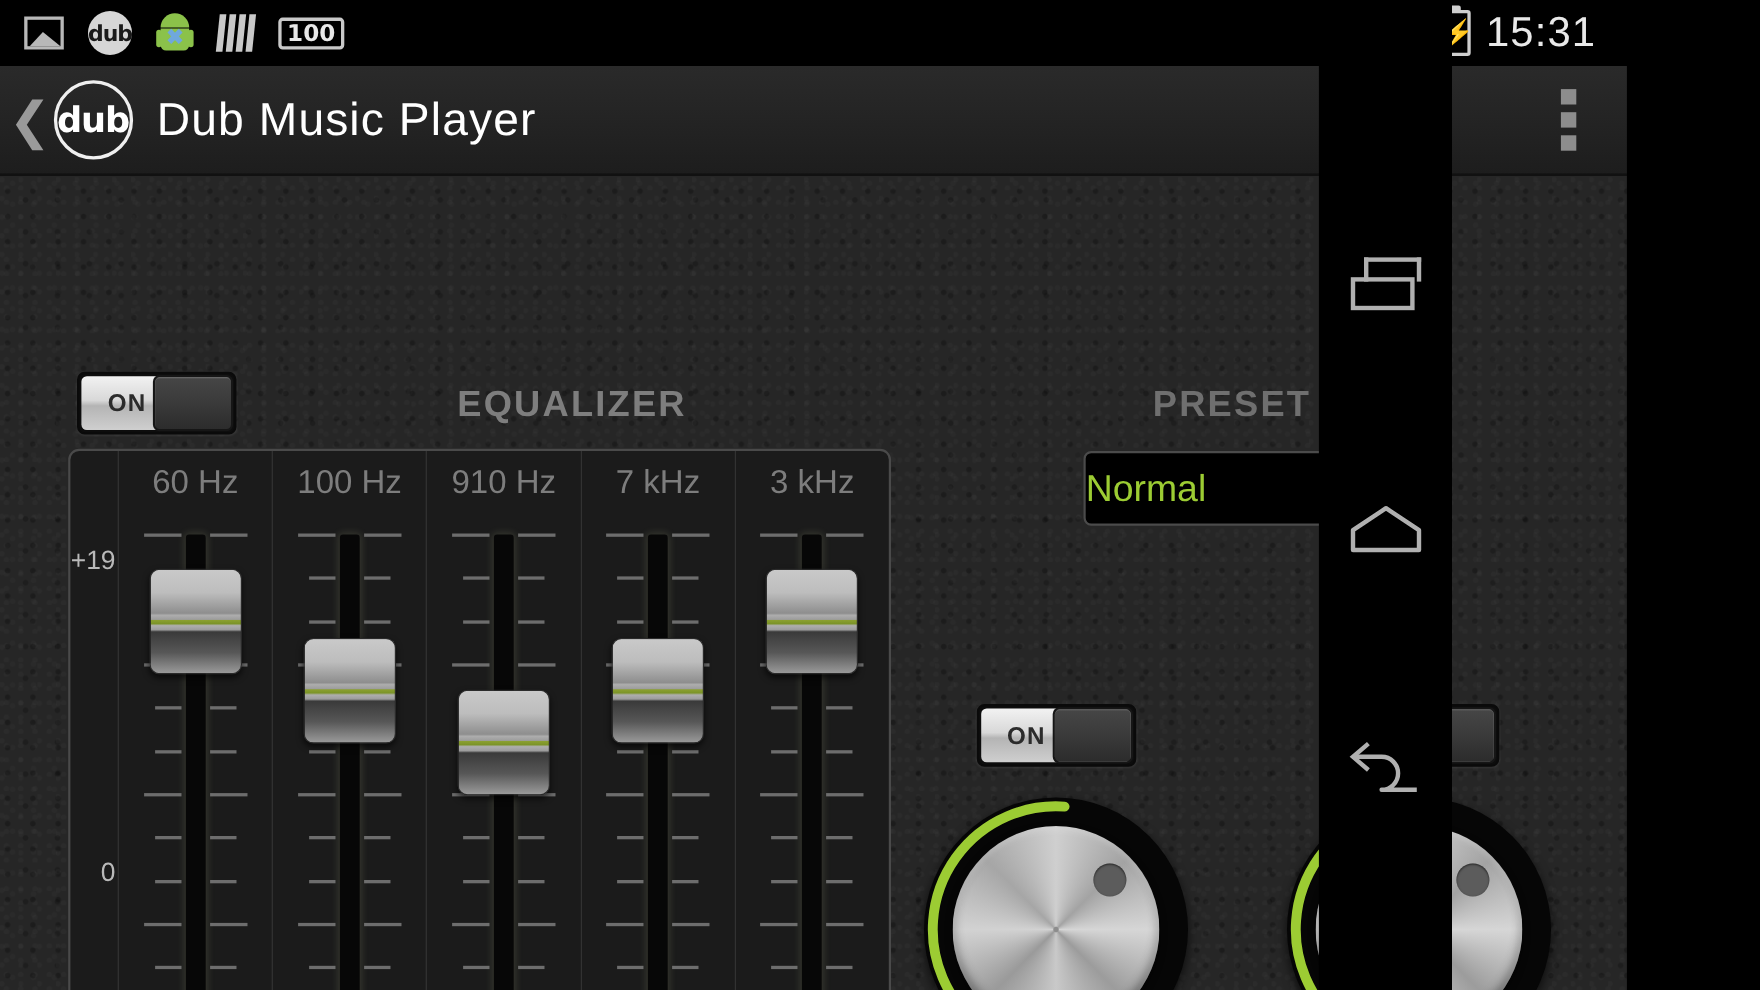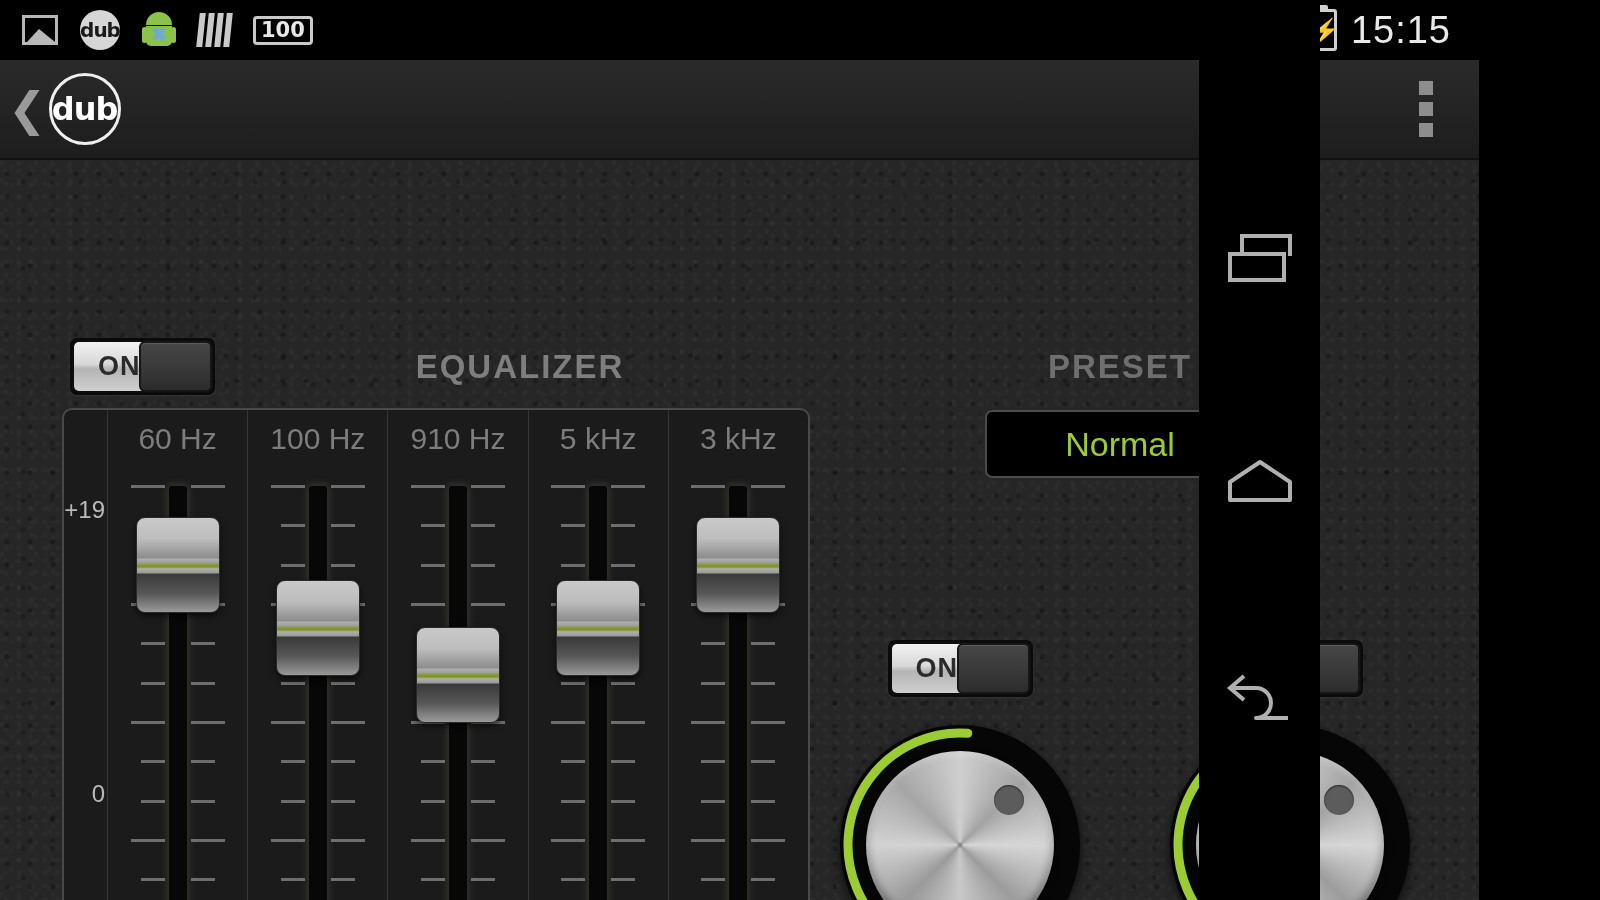--- a/index.html
+++ b/index.html
@@ -79,33 +79,33 @@
       radial-gradient(circle at 45% 85%, rgba(255,255,255,.022) 0 2px, transparent 3px);
     background-size:17px 17px, 23px 23px, 19px 19px, 29px 29px, 13px 13px;
   }
 
   
   .toggle{ width:145px;height:57px;border-radius:7px;background:#0d0d0d;
      border:2px solid #0a0a0a; position:relative; box-shadow:0 1px 2px rgba(255,255,255,.07);}
   .toggle .track{ position:absolute;left:2px;top:2px;right:2px;bottom:2px;border-radius:5px;
      background:linear-gradient(180deg,#f2f2f2 0%,#d8d8d8 45%,#b4b4b4 55%,#cfcfcf 100%);
      display:flex;align-items:center;}
-  .toggle .lbl{ color:#2b2b2b;font-size:27px;font-weight:bold;margin-left:24px;letter-spacing:1px;}
+  .toggle .lbl{ color:#2b2b2b;font-size:22px;font-weight:bold;margin-left:24px;letter-spacing:1px;}
   .toggle .knob{ position:absolute; right:1px; top:1px; width:73px; height:51px; border-radius:6px;
      background:linear-gradient(180deg,#464646 0%, #3a3a3a 50%, #2c2c2c 100%);
      border:2px solid #161616; box-shadow:inset 0 1px 0 rgba(255,255,255,.12);}
 
   #eq-toggle{ position:absolute; left:70px; top:178px; }
   #eq-title{ position:absolute; left:340px; top:188px; width:360px; text-align:center;
      color:#7e7e7e; font-size:33px; font-weight:bold; letter-spacing:2px;}
   #preset-title{ position:absolute; left:940px; top:188px; width:360px; text-align:center;
      color:#6f6f6f; font-size:33px; font-weight:bold; letter-spacing:2px;}
   #preset-box{ position:absolute; left:985px; top:250px; width:270px; height:68px;
      background:#000; border:2px solid #4b4b4b; border-radius:7px;
-     display:flex; align-items:center; justify-content:center; }
+     display:flex; align-items:center; justify-content:flex-start; }
   #preset-value{ font-size:34px; }
 
   
   #eq-panel{ position:absolute; left:62px; top:248px; width:748px; height:626px;
      background:#1b1b1b; border:2px solid #4a4a4a; border-radius:10px 10px 2px 2px;
      display:flex; }
   #scale-col{ width:44px; position:relative; flex:0 0 44px; border-right:1px solid #363636;}
   #scale-col span{ position:absolute; right:2px; color:#b9b9b9; font-size:24px; }
   .band{ flex:1; position:relative; border-right:1px solid #363636; }
   .band:last-child{ border-right:none; }
@@ -185,27 +185,28 @@
           <span class="hand2"></span>
       </span>
       <span class="ic-sig">
         <span class="h">H</span>
         <span class="tri"></span>
           <span class="tri2"></span>
       </span>
       <span class="ic-batt">
           <span class="bolt">⚡</span>
         </span>
-      <span class="sb-time">15:15</span>
+      <span class="sb-time">15:31</span>
     </div>
   </div>
 
   <div id="actionbar">
     <span id="back-chevron">❮</span>
     <span id="ab-logo">dub</span>
+    <span id="ab-title">Dub Music Player</span>
     <span id="overflow">
         <i></i>
         <i></i>
         <i></i>
       </span>
   </div>
 
   <div id="content">
 
     <div id="eq-toggle" class="toggle">
@@ -315,21 +316,21 @@
               <i style="top: calc(66.6667% - 1px); left: calc(50% + 13px); width: 24px;"></i>
               <i style="top: calc(75% - 1px); left: calc(50% - 47px); width: 34px;"></i>
               <i style="top: calc(75% - 1px); left: calc(50% + 13px); width: 34px;"></i>
               <i style="top: calc(83.3333% - 1px); left: calc(50% - 37px); width: 24px;"></i>
               <i style="top: calc(83.3333% - 1px); left: calc(50% + 13px); width: 24px;"></i>
             </div>
             <div class="thumb" style="top: calc(40% - 48px);"></div>
           </div>
         </div>
         <div class="band">
-          <div class="bname">5 kHz</div>
+          <div class="bname">7 kHz</div>
           <div class="slider">
             <div class="track"></div>
             <div class="ticks">
               <i style="top: calc(0% - 1px); left: calc(50% - 47px); width: 34px;"></i>
               <i style="top: calc(0% - 1px); left: calc(50% + 13px); width: 34px;"></i>
               <i style="top: calc(8.33333% - 1px); left: calc(50% - 37px); width: 24px;"></i>
               <i style="top: calc(8.33333% - 1px); left: calc(50% + 13px); width: 24px;"></i>
               <i style="top: calc(16.6667% - 1px); left: calc(50% - 37px); width: 24px;"></i>
               <i style="top: calc(16.6667% - 1px); left: calc(50% + 13px); width: 24px;"></i>
               <i style="top: calc(25% - 1px); left: calc(50% - 47px); width: 34px;"></i>

